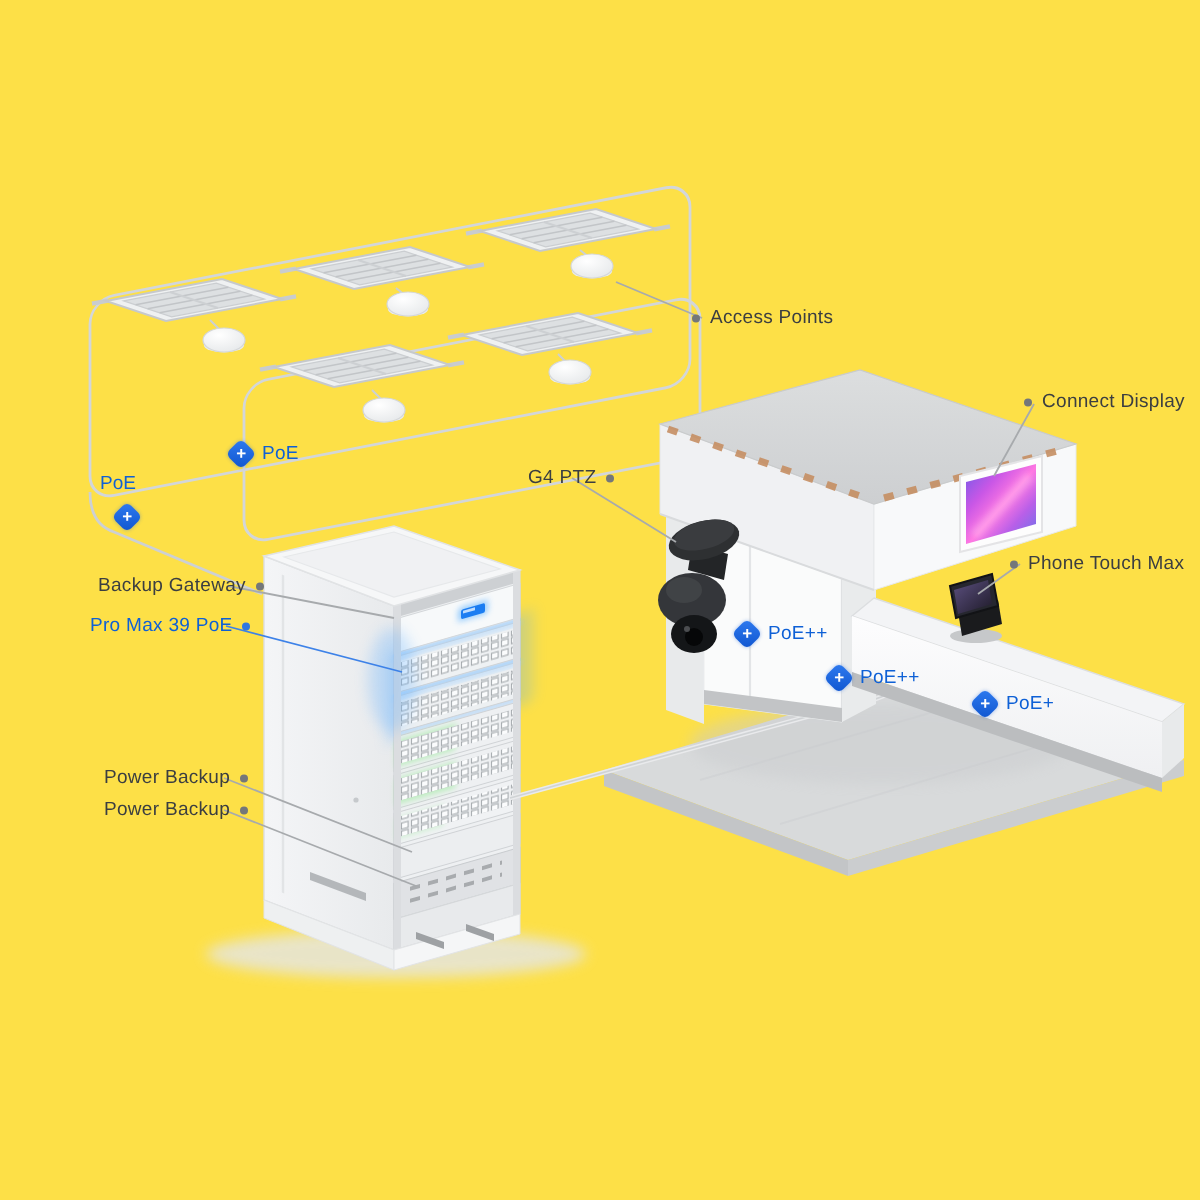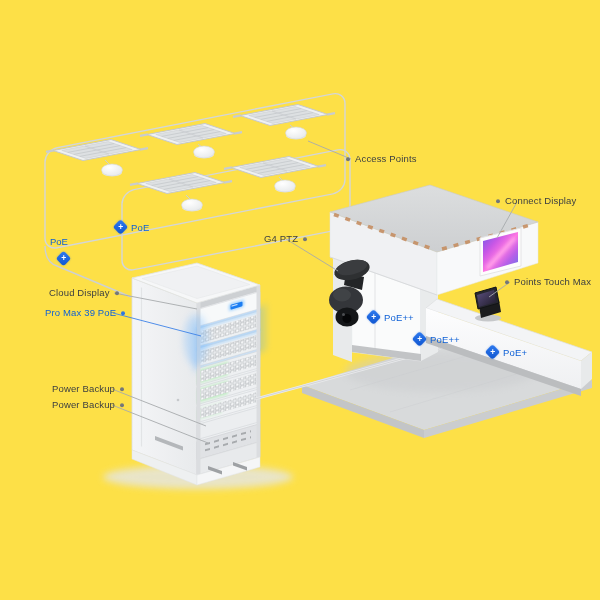--- a/index.html
+++ b/index.html
@@ -271,37 +271,37 @@
     <path d="M112,389 L206,426"></path>
     <path d="M112,405 L208,443"></path>
   </g>
 </svg>
 
 <div class="lbl" style="left:346px;top:159px">
   <span class="dot"></span>
   <span>Access Points</span>
 </div>
 
-<div class="lbl" style="left:496px;top:201px">
+<div class="lbl" style="left:512px;top:201px">
   <span class="dot"></span>
   <span>Connect Display</span>
 </div>
 
 <div class="lbl" style="left:264px;top:239px">
   <span>G4 PTZ</span>
   <span class="dot"></span>
 </div>
 
 <div class="lbl" style="left:505px;top:282px">
   <span class="dot"></span>
-  <span>Points Touch Max</span>
+  <span>Phone Touch Max</span>
 </div>
 
 <div class="lbl" style="left:49px;top:293px">
-  <span>Cloud Display</span>
+  <span>Backup Gateway</span>
   <span class="dot"></span>
 </div>
 
 <div class="lbl blue" style="left:45px;top:313px">
   <span>Pro Max 39 PoE</span>
   <span class="dot"></span>
 </div>
 
 <div class="lbl" style="left:52px;top:389px">
   <span>Power Backup</span>

